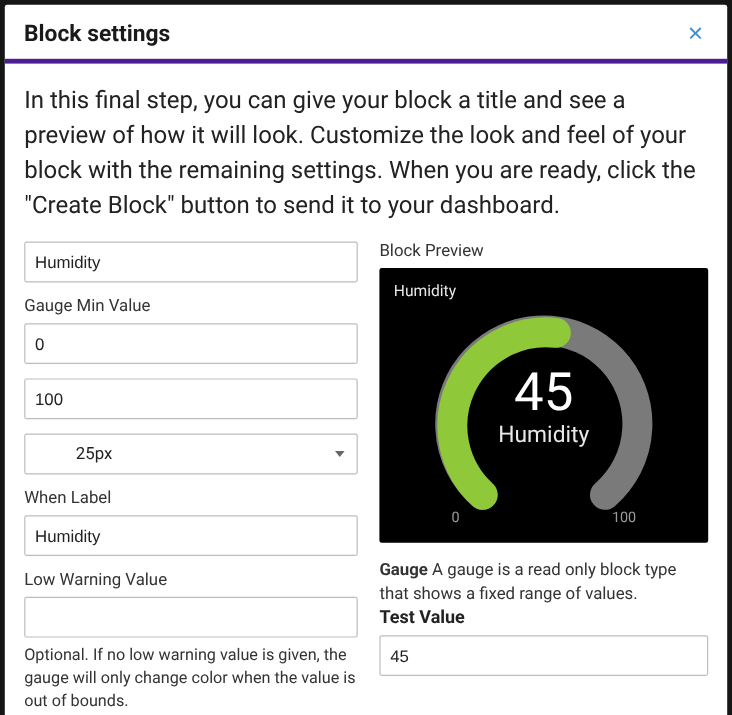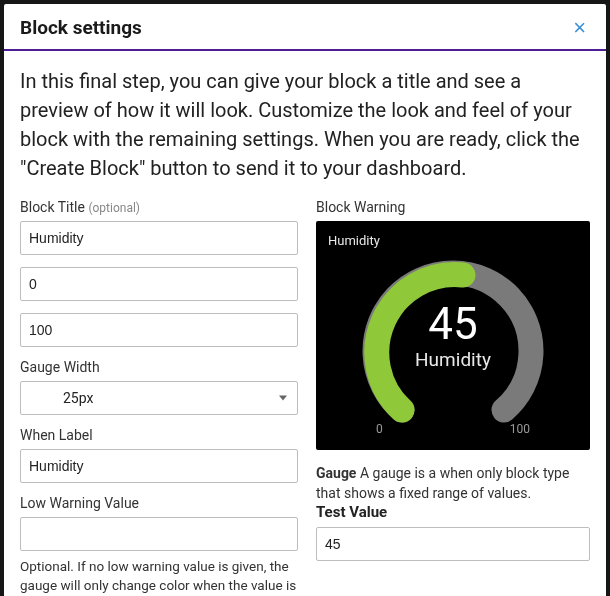--- a/index.html
+++ b/index.html
@@ -26,21 +26,21 @@
       border-radius: 2px 2px 0 0;
       display: flex;
       flex-direction: column;
       overflow: hidden;
     }
     .modal-header {
       display: flex;
       align-items: center;
       justify-content: space-between;
       padding: 12px 16px 10px 16px;
-      border-bottom: 2px solid #4c1d95;
+      border-bottom: 4px solid #4c1d95;
     }
     .modal-title {
       font-size: 19px;
       font-weight: 700;
       color: #1a1a1a;
     }
     .close-btn {
       background: none;
       border: none;
       color: #3b8fd6;
@@ -188,78 +188,74 @@
   </div>
 
   <div class="modal-body">
     <p class="intro">In this final step, you can give your block a title and see a preview of how it will look. Customize the look and feel of your block with the remaining settings. When you are ready, click the "Create Block" button to send it to your dashboard.</p>
 
     <div class="columns">
 
       <div class="col-left">
 
         <div class="field">
-          <label class="label">
-            <span>Block Title</span>
-            <span class="optional">(optional)</span>
-          </label>
           <input class="text-input" type="text" value="Humidity" style="">
         </div>
 
         <div class="field">
+          <label class="label">Gauge Min Value</label>
           <input class="text-input" type="text" value="0" style="">
         </div>
 
         <div class="field">
           <input class="text-input" type="text" value="100" style="">
         </div>
 
         <div class="field">
-          <label class="label">Gauge Width</label>
           <div class="select-box">
             <span>25px</span>
           </div>
         </div>
 
         <div class="field">
           <label class="label">When Label</label>
           <input class="text-input" type="text" value="Humidity" style="">
         </div>
 
         <div class="field">
           <label class="label">Low Warning Value</label>
           <input class="text-input" type="text" value="" style="">
           <p class="help-text">Optional. If no low warning value is given, the gauge will only change color when the value is out of bounds.</p>
         </div>
 
       </div>
 
       <div class="col-right">
-        <div class="preview-label">Block Warning</div>
+        <div class="preview-label">Block Preview</div>
 
         <div class="preview-box">
           <div class="gauge-title">Humidity</div>
           <div class="gauge-wrap">
             <svg class="gauge-svg" width="210" height="180" viewBox="0 0 210 180">
               <path d="M 54 158 A 78 78 0 1 1 156 158" stroke="#7a7a7a" stroke-width="25" fill="none" stroke-linecap="round"></path>
               <path d="M 54 158 A 78 78 0 0 1 115 23" stroke="#8fc93a" stroke-width="25" fill="none" stroke-linecap="round"></path>
             </svg>
             <div class="gauge-center">
               <div class="gauge-value">45</div>
               <div class="gauge-sublabel">Humidity</div>
             </div>
           </div>
           <div class="gauge-minmax">
             <span>0</span>
             <span>100</span>
           </div>
         </div>
 
         <p class="desc">
-          <b>Gauge</b><span> A gauge is a when only block type that shows a fixed range of values.</span>
+          <b>Gauge</b><span> A gauge is a read only block type that shows a fixed range of values.</span>
         </p>
 
         <div class="test-label">Test Value</div>
         <input class="text-input" type="text" value="45" style="">
       </div>
     </div>
   </div>
 </div>
 
 </body></html>

